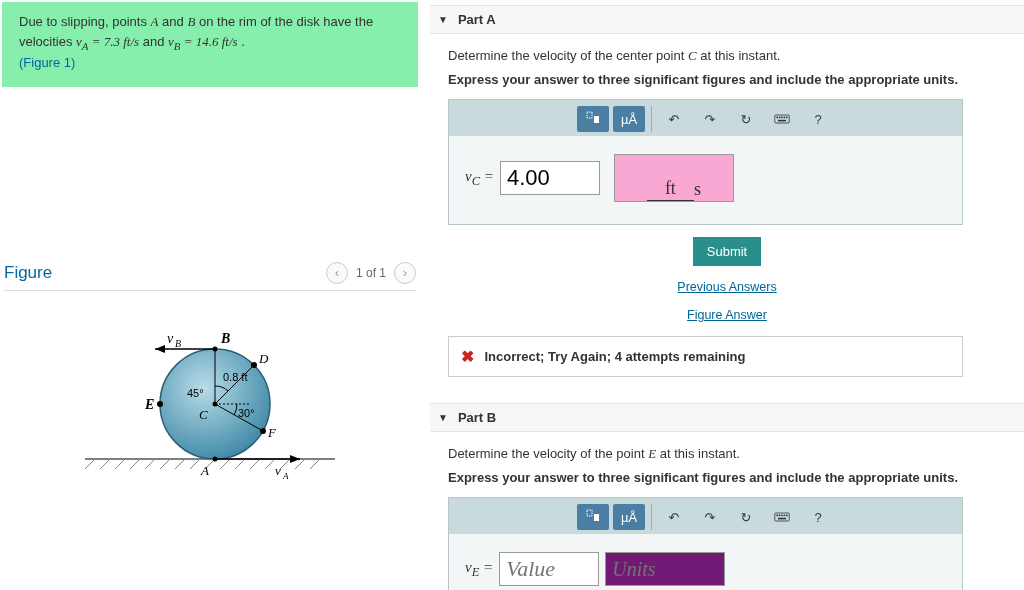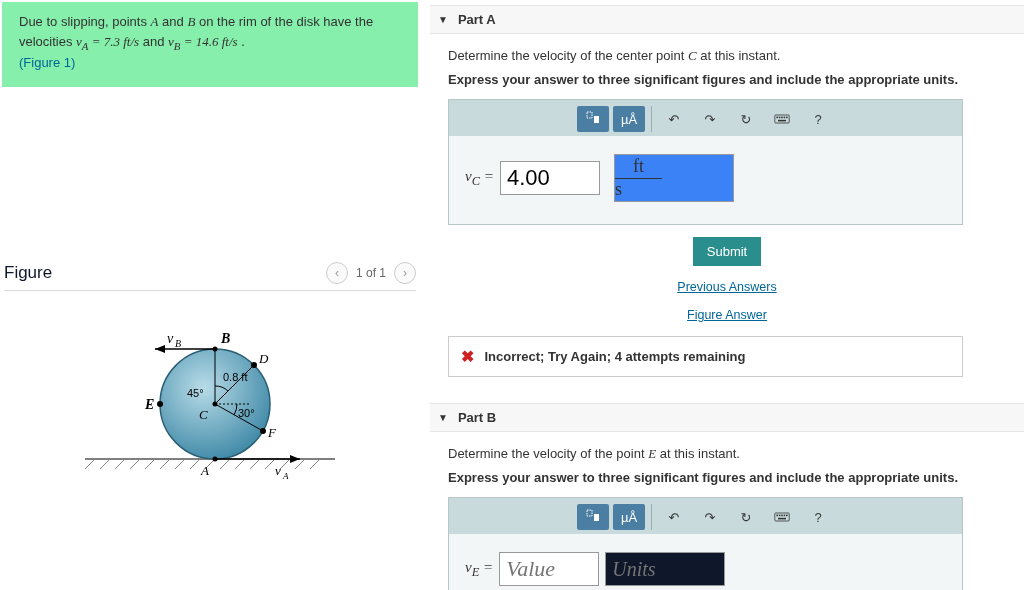--- a/index.html
+++ b/index.html
@@ -7,21 +7,21 @@
   .container { display: flex; height: 100%; }
   .left-col { width: 420px; flex-shrink: 0; }
   .right-col { flex: 1; padding-left: 10px; padding-top: 5px; }
 
   .problem-box { background: #86efac; padding: 10px 17px 14px; margin: 2px; line-height: 1.5; }
   .problem-box a { color: #006699; text-decoration: none; }
   .math { font-family: "Times New Roman", serif; font-style: italic; }
 
   .figure-block { margin-top: 175px; padding: 0 4px; }
   .figure-header { display: flex; justify-content: space-between; align-items: center; border-bottom: 1px solid #ddd; padding-bottom: 6px; margin-bottom: 18px; }
-  .figure-header .title { font-size: 17px; color: #0f172a; }
+  .figure-header .title { font-size: 17px; color: #0369a1; }
   .pager { display: flex; align-items: center; gap: 8px; font-size: 12px; color: #666; }
   .pager .circ { width: 22px; height: 22px; border: 1px solid #ccc; border-radius: 50%; display: inline-flex; align-items: center; justify-content: center; color: #999; background: #fafafa; }
 
   .figure-img { text-align: center; }
   .figure-img svg { display: inline-block; }
 
   .part-header { display: flex; align-items: center; gap: 10px; background: #f7f7f7; border-top: 1px solid #e5e5e5; border-bottom: 1px solid #e5e5e5; padding: 6px 8px; margin-bottom: 14px; font-size: 13px; }
   .part-header .caret { font-size: 10px; }
   .part-body { padding: 0 18px 22px; }
   .part-body p { margin-bottom: 8px; }
@@ -30,24 +30,24 @@
   .answer-panel { border: 1px solid #b8c6c8; background: #f2f6f7; padding: 0; margin-top: 12px; width: 515px; }
   .toolbar { background: #c9dadd; display: flex; justify-content: center; gap: 4px; padding: 6px 0 4px; }
   .tb-btn { width: 32px; height: 26px; background: #4a7ea3; display: inline-flex; align-items: center; justify-content: center; color: #fff; font-size: 13px; border-radius: 2px; }
   .tb-btn.light { background: transparent; color: #3a3a3a; }
   .tb-sep { width: 1px; background: #96b1b6; height: 26px; margin: 0 2px; }
   .tb-btn svg { width: 16px; height: 16px; }
 
   .answer-row { padding: 18px 16px 22px; display: flex; align-items: center; gap: 6px; }
   .varlabel { font-family: "Times New Roman", serif; font-style: italic; font-size: 15px; }
   .value-input { width: 100px; height: 34px; border: 1px solid #999; font-size: 22px; padding: 0 6px; font-family: Arial; }
-  .units-box { width: 120px; height: 48px; border: 1px solid #999; background: #3b82f6; display: inline-flex; flex-direction: column; align-items: flex-start; justify-content: center; font-family: "Times New Roman", serif; font-size: 18px; margin-left: 8px; }
+  .units-box { width: 120px; height: 48px; border: 1px solid #999; background: #f9a8d4; display: inline-flex; align-items: flex-end; justify-content: center; font-family: "Times New Roman", serif; font-size: 18px; margin-left: 8px; }
   .units-box .frac-top { border-bottom: 1.5px solid #333; padding: 0 18px; line-height: 1.2; }
   .units-box .frac-bot { line-height: 1.2; }
-  .units-placeholder { width: 120px; height: 34px; border: 1px solid #999; background: #0f172a; font-family: "Times New Roman", serif; font-size: 20px; color: #aaa; font-style: italic; padding: 0 6px; }
+  .units-placeholder { width: 120px; height: 34px; border: 1px solid #999; background: #701a75; font-family: "Times New Roman", serif; font-size: 20px; color: #aaa; font-style: italic; padding: 0 6px; }
   .value-placeholder { font-family: "Times New Roman", serif; font-size: 22px; color: #aaa; font-style: italic; }
 
   .submit-row { margin-top: 12px; display: flex; align-items: center; gap: 14px; flex-direction: column; }
   .submit-btn { background: #2a8f8c; color: #fff; border: none; padding: 7px 14px; font-size: 13px; font-family: inherit; cursor: pointer; }
   .link { color: #006699; text-decoration: underline; font-size: 12.5px; cursor: pointer; }
 
   .feedback { border: 1px solid #ccc; background: #fff; padding: 10px 12px; margin-top: 14px; width: 515px; display: flex; align-items: center; gap: 10px; }
   .feedback .x { color: #cc2222; font-weight: bold; font-size: 16px; }
 
   .part-b { margin-top: 4px; }

